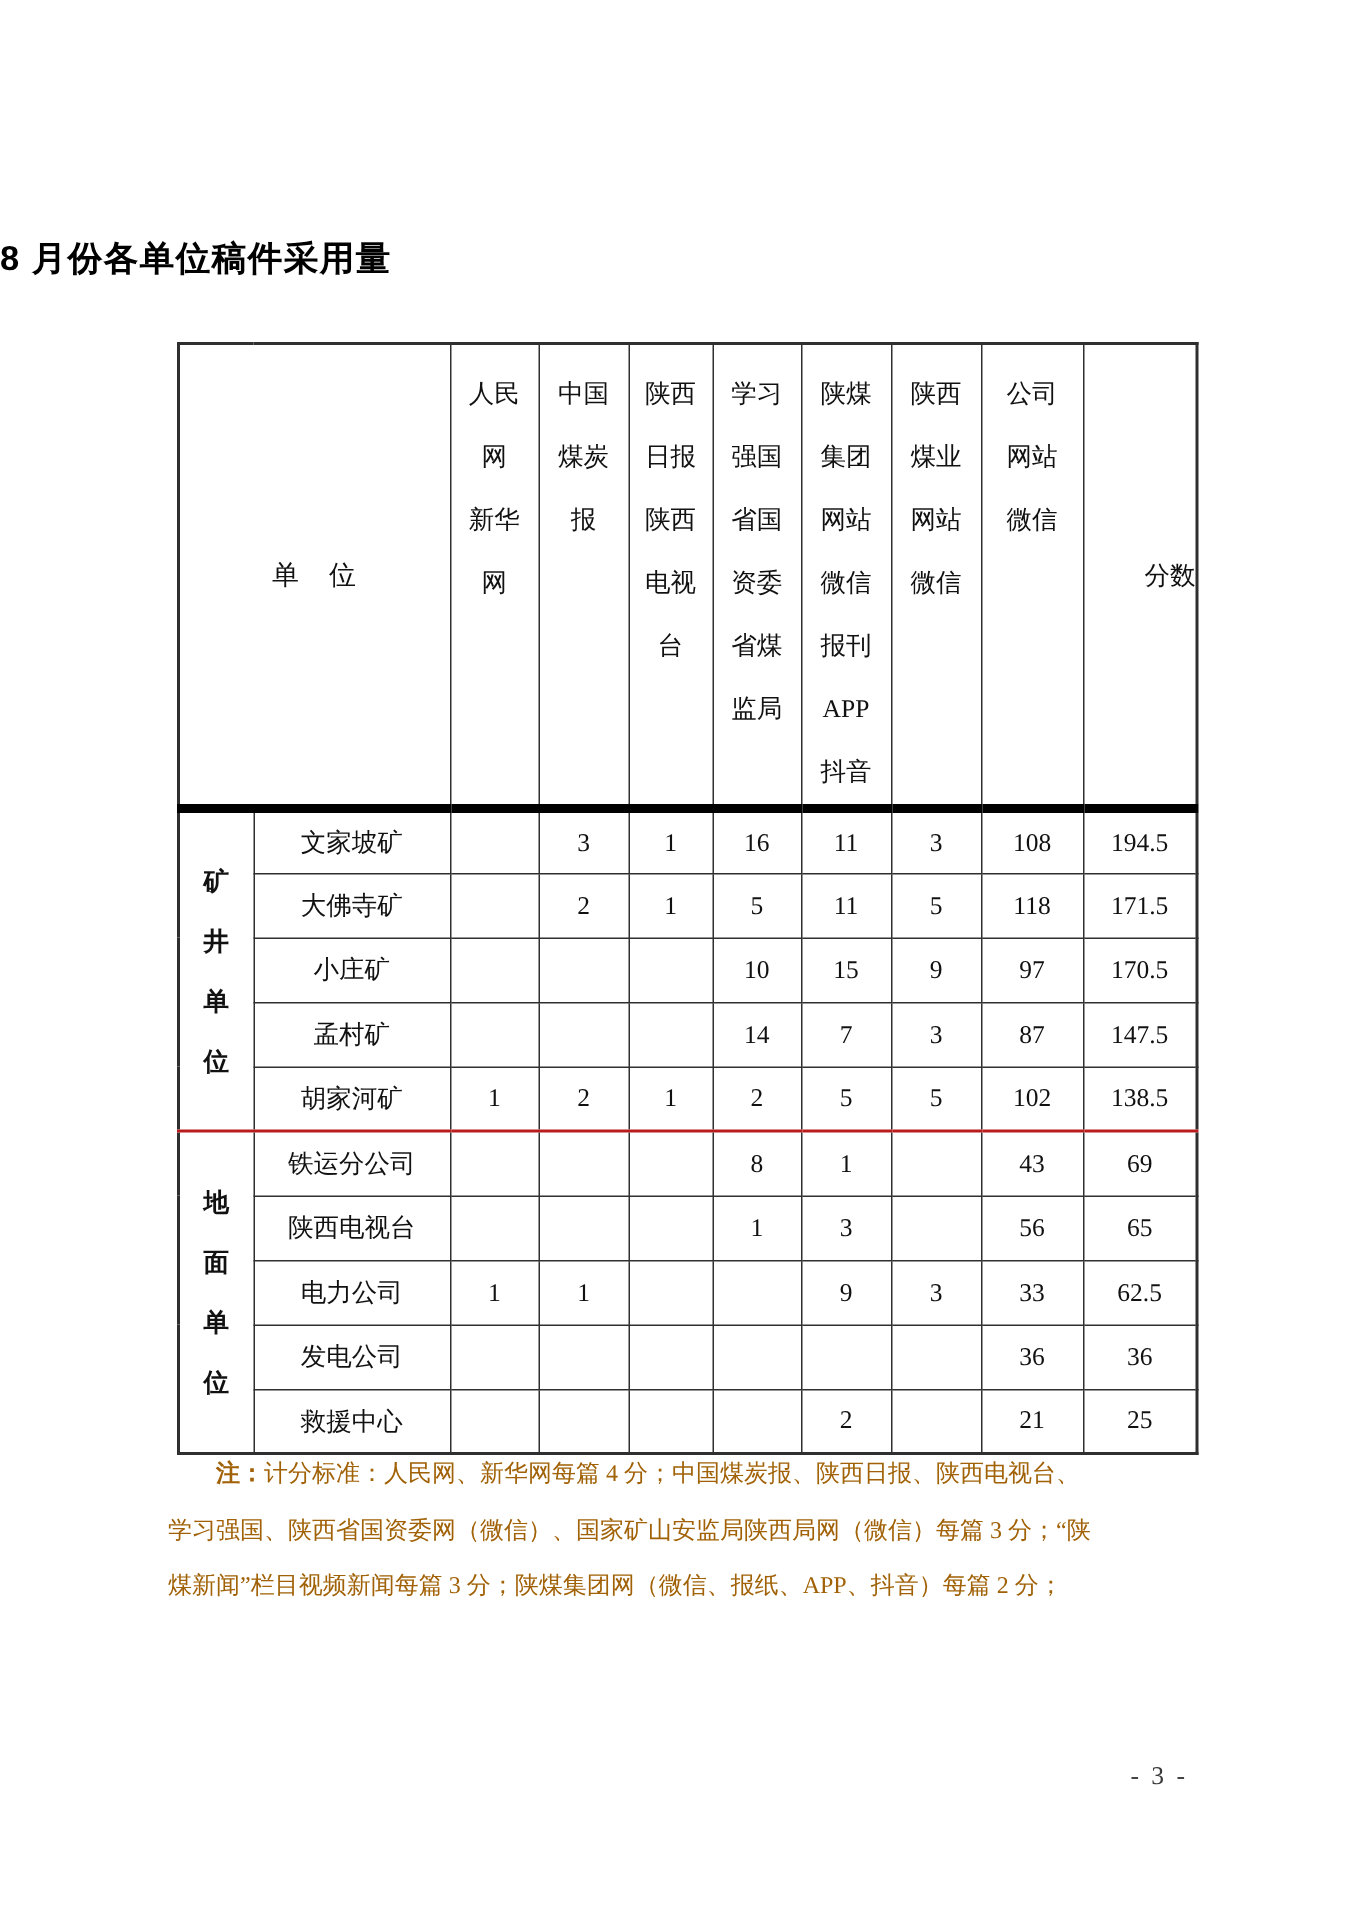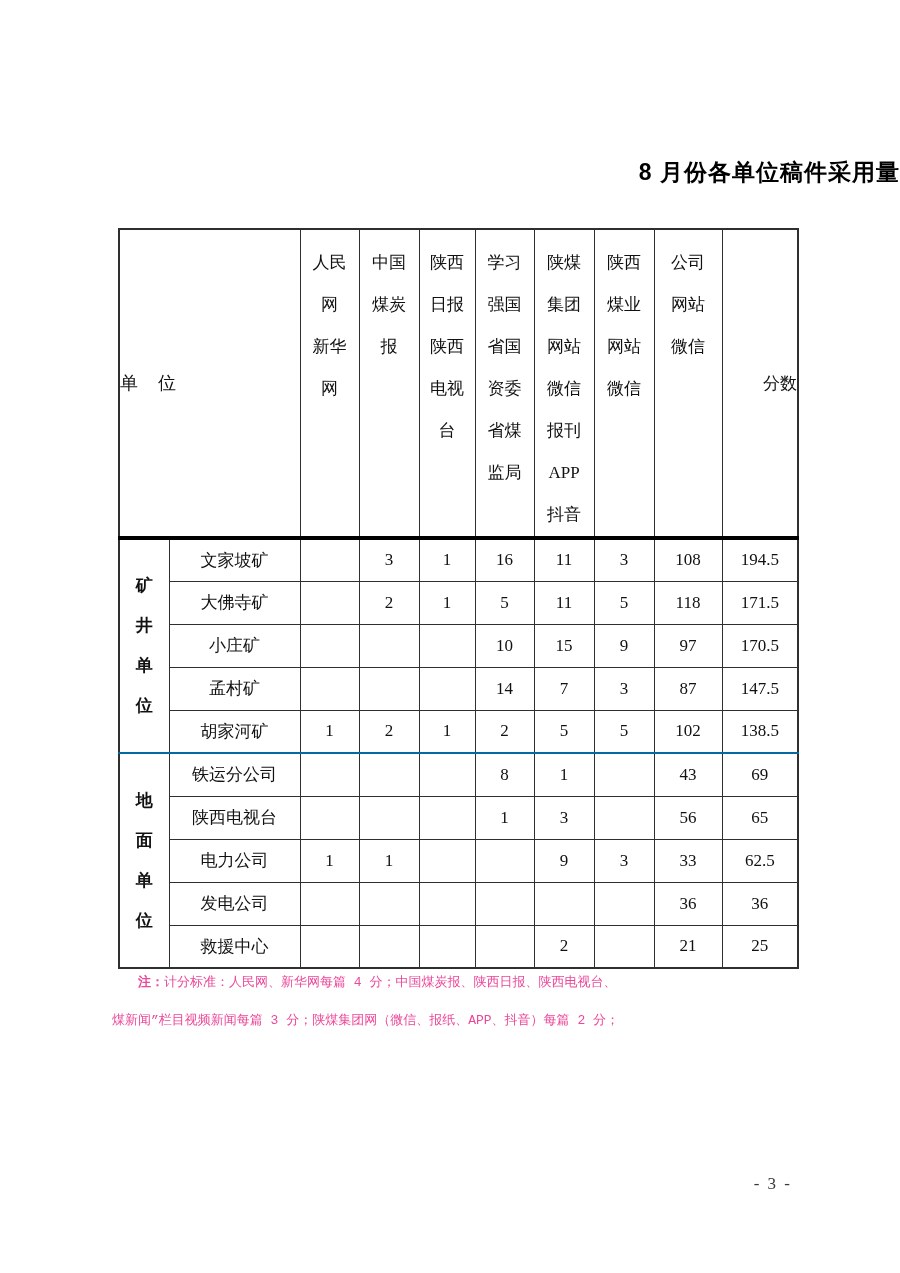--- a/index.html
+++ b/index.html
@@ -2,52 +2,52 @@
 <html><head>
 <meta charset="utf-8">
 <style>
   * { margin:0; padding:0; box-sizing:border-box; }
   html,body { background:#ffffff; }
   .page {
     position:relative; width:900px; height:1273px; background:#ffffff;
     font-family:"Liberation Serif","DejaVu Serif",serif; color:#111; overflow:hidden;
   }
   .title {
-    position:absolute; top:157px; left:0; width:100%; text-align:right;
+    position:absolute; top:157px; left:0; width:100%; text-align:left;
     font-family:"Liberation Sans","DejaVu Sans",sans-serif;
     font-size:23px; font-weight:bold; letter-spacing:1px; color:#000;
   }
   .doc-table {
     position:absolute; left:118px; top:228px; width:679px;
     border-collapse:collapse; table-layout:fixed;
     border:2px solid #2f2f2f;
   }
   .doc-table th, .doc-table td {
     border:1px solid #2f2f2f; font-weight:normal; color:#111;
   }
   .header-row { height:299px; }
-  .header-row th { border-bottom:4px solid #000000; }
+  .header-row th { border-bottom:6px solid #000000; }
   .media-h {
     vertical-align:top; padding-top:12px; line-height:42px;
     font-size:17px; text-align:center; white-space:pre-line;
   }
-  .unit-h { font-size:18px; text-align:left; vertical-align:middle; letter-spacing:1px; }
+  .unit-h { font-size:18px; text-align:center; vertical-align:middle; letter-spacing:1px; }
   .score-h { font-size:17px; text-align:right; vertical-align:middle; }
   .body-row { height:43px; }
   .body-row td { text-align:center; vertical-align:middle; font-size:17px; }
   .unit-cell { font-size:17.5px; }
   .group-cell { text-align:center; vertical-align:middle; }
   .vtext {
     display:inline-block; width:1.15em; word-break:break-all;
     line-height:40px; font-size:17px; text-align:center;font-weight:bold;
   }
-  .group-start td { border-top:2px solid #0369a1; }
+  .group-start td { border-top:2px solid #b91c1c; }
   .note {
     position:absolute; left:112px; top:964px; width:700px;
-    font-size:13px; line-height:37.5px; color:#ec4899;font-family:Liberation Mono, monospace;
+    font-size:16px; line-height:37.5px; color:#a16207;
   }
   .note-first { text-indent:2em; }
   .note-label { font-weight:bold; }
   .page-number {
     position:absolute; top:1174px; right:108px;
     font-size:17px; color:#3a3a3a; letter-spacing:2px;
   }
 </style>
 </head>
 <body>
@@ -218,18 +218,19 @@
       <td>2</td>
       <td></td>
       <td>21</td>
       <td>25</td>
     </tr>
   </tbody>
     </table>
 
   <div class="note">
     <div class="note-first"><span class="note-label">注：</span><span>计分标准：人民网、新华网每篇 4 分；中国煤炭报、陕西日报、陕西电视台、</span></div>
+    <div>学习强国、陕西省国资委网（微信）、国家矿山安监局陕西局网（微信）每篇 3 分；“陕</div>
     <div>煤新闻”栏目视频新闻每篇 3 分；陕煤集团网（微信、报纸、APP、抖音）每篇 2 分；</div>
   </div>
 
   <div class="page-number">- 3 -</div>
 
 </div>
 
 </body></html>

